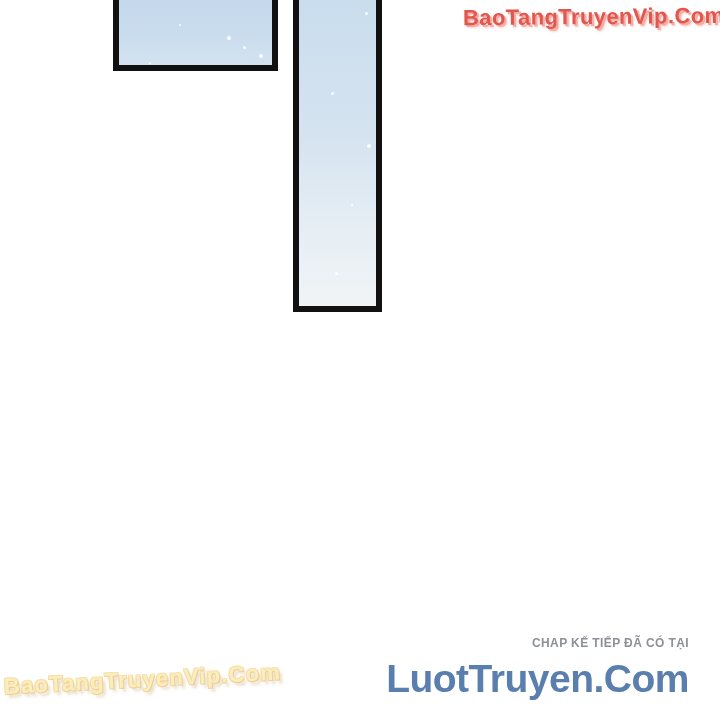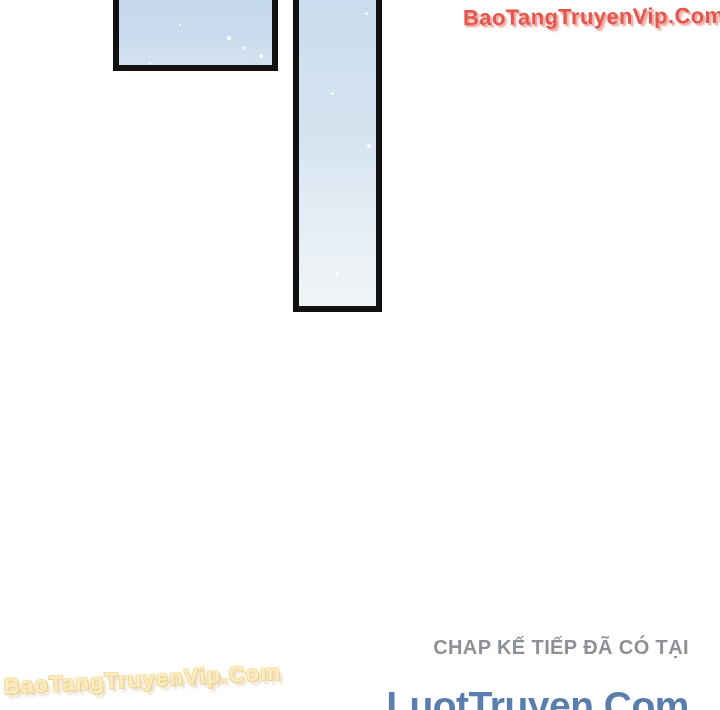--- a/index.html
+++ b/index.html
@@ -75,25 +75,25 @@
     transform-origin: left center;
   }
   
   .footer-promo {
     position: absolute;
     right: 31px;
     top: 636px;
     text-align: right;
   }
   .next-chapter-note {
-    font-size: 20px;
+    font-size: 12px;
     font-weight: bold;
     letter-spacing: 0.4px;
     color: #8d9197;
-    margin: 0 0 25px 0;
+    margin: 0 0 7px 0;
     white-space: nowrap;
   }
   .site-name {
     font-size: 39px;
     font-weight: bold;
     letter-spacing: -0.5px;
     color: #5a7eae;
     margin: 0;
     white-space: nowrap;
   }

